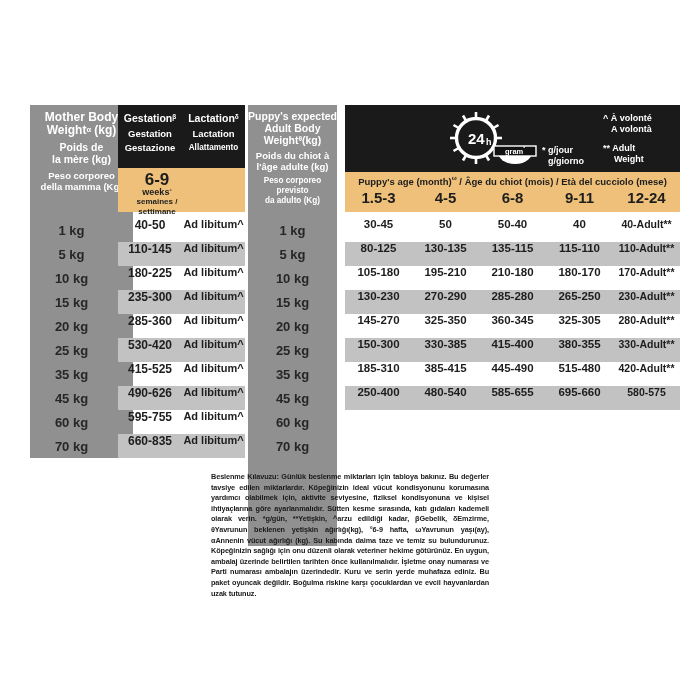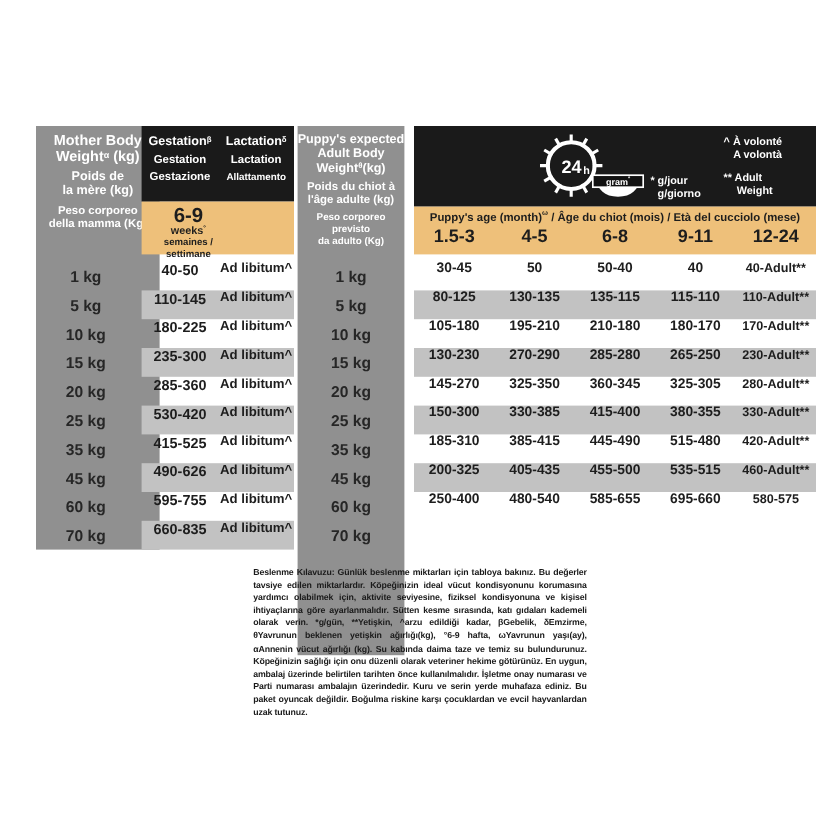--- a/index.html
+++ b/index.html
@@ -293,27 +293,20 @@
           <span class="ac ac5">330-Adult**</span>
         </div>
       <div>
           <span class="ac">185-310</span>
           <span class="ac">385-415</span>
           <span class="ac">445-490</span>
           <span class="ac">515-480</span>
           <span class="ac ac5">420-Adult**</span>
         </div>
       <div>
-          <span class="ac">200-325</span>
-          <span class="ac">405-435</span>
-          <span class="ac">455-500</span>
-          <span class="ac">535-515</span>
-          <span class="ac ac5">460-Adult**</span>
-        </div>
-      <div>
           <span class="ac">250-400</span>
           <span class="ac">480-540</span>
           <span class="ac">585-655</span>
           <span class="ac">695-660</span>
           <span class="ac ac5">580-575</span>
         </div>
     </div>
   </div>
 
   <div class="abs footer-text" style="left:211px; top:472px; width:278px;">

